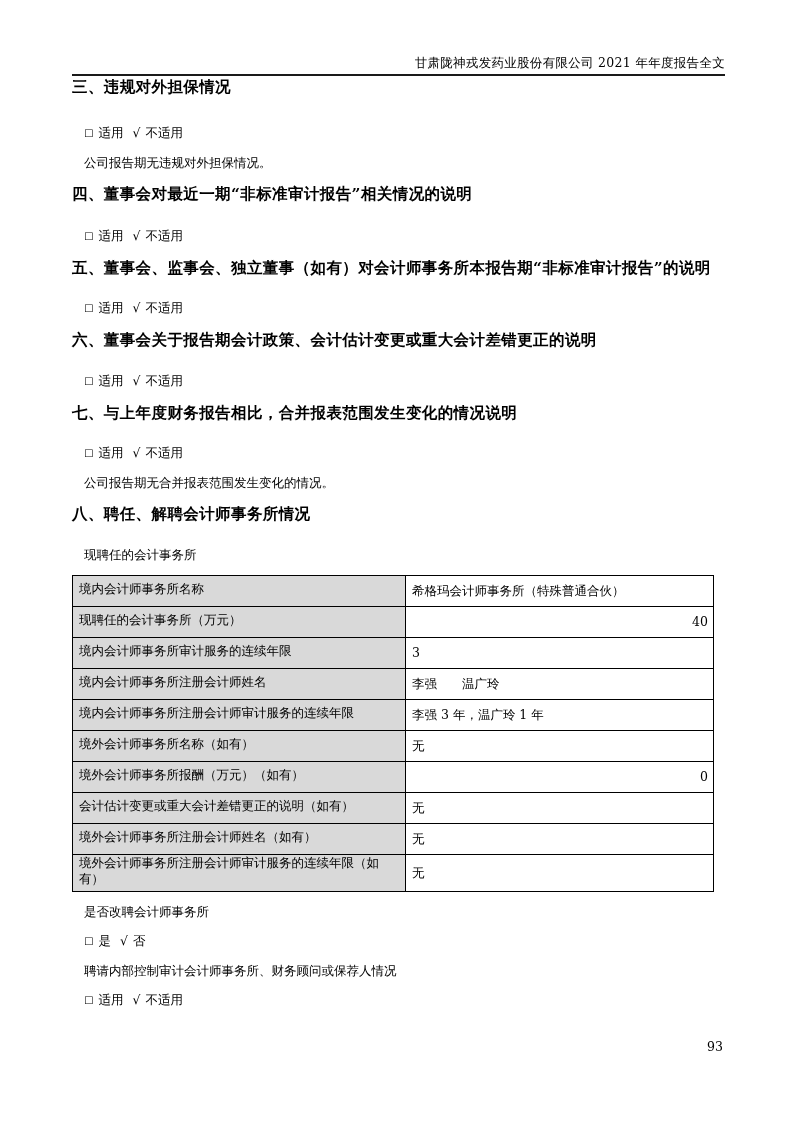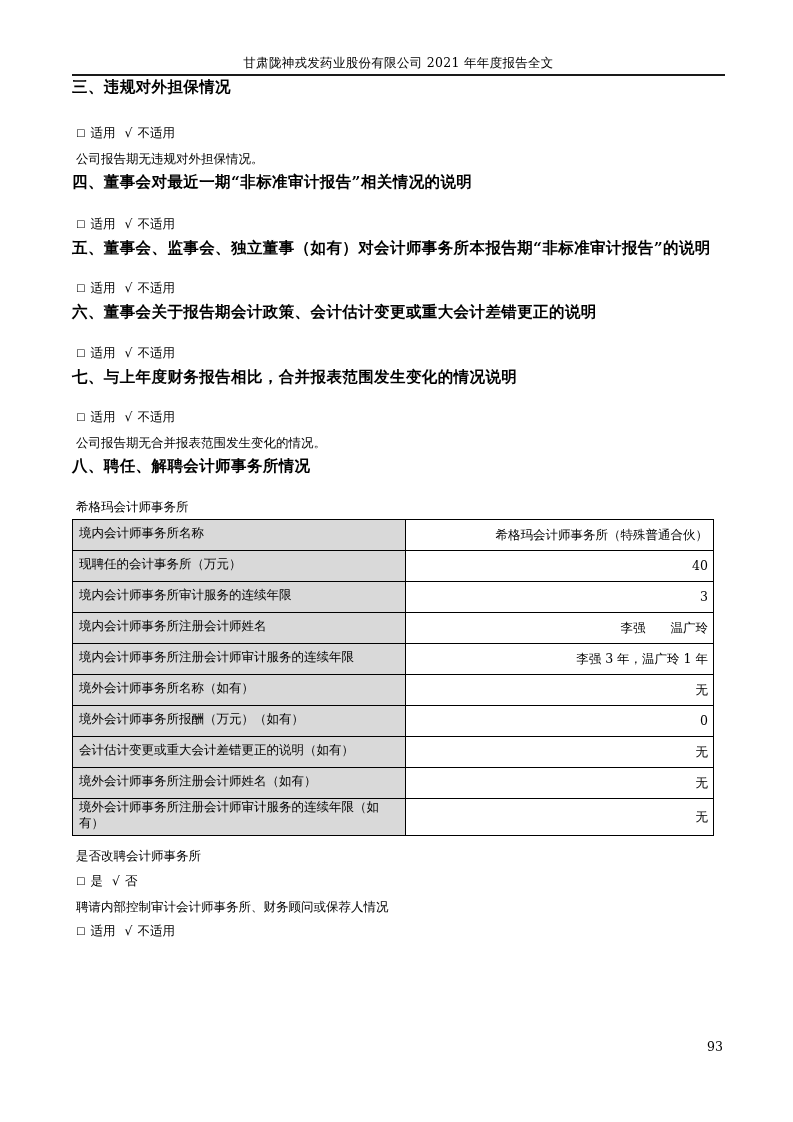--- a/index.html
+++ b/index.html
@@ -15,21 +15,21 @@
   .content {
     position: absolute;
     left: 72px;
     top: 0;
     width: 653px;
   }
   .running-header {
     margin: 55px 0 0 0;
     font-size: 12.5px;
     line-height: 16px;
-    text-align: center;
+    text-align: right;
     letter-spacing: 0.3px;
   }
   .header-rule {
     border: none;
     border-top: 2px solid #1a1a1a;
     margin: 3px 0 0 0;
   }
   h2.sec {
     font-size: 15.5px;
     font-weight: bold;
@@ -39,21 +39,21 @@
   }
   .h3 { margin-top: 21px; }
   .h4 { margin-top: 19px; }
   .h5 { margin-top: 19px; }
   .h6 { margin-top: 20px; }
   .h7 { margin-top: 22px; }
   .h8 { margin-top: 20px; }
   .cb, .note, .plain {
     font-size: 12.5px;
     line-height: 17px;
-    margin: 4px;
+    margin: 12px;
   }
   .cb .box {
     font-size: 10px;
     display: inline-block;
     transform: translateY(-1px);
     margin-right: 5px;
   }
   .cb .chk {
     margin: 0 5px 0 9px;
   }
@@ -83,21 +83,20 @@
     vertical-align: middle;
     overflow: hidden;
   }
   td.label-cell {
     background: #d9d9d9;
     width: 322px;
     padding: 0 4px 4px 6px;
   }
   td.value-cell {
     padding: 0 5px 0 6px;
-    text-align: right;
   }
   td.value-cell.right {
     text-align: right;
     padding-left: 18px;
   }
   .page-number {
     position: absolute;
     top: 1039px;
     right: 70px;
     font-size: 12.5px;
@@ -123,21 +122,21 @@
     <p class="cb cb3"><span class="box">□</span><span>适用</span><span class="chk">√</span><span>不适用</span></p>
 
     <h2 class="sec h6">六、董事会关于报告期会计政策、会计估计变更或重大会计差错更正的说明</h2>
     <p class="cb cb4"><span class="box">□</span><span>适用</span><span class="chk">√</span><span>不适用</span></p>
 
     <h2 class="sec h7">七、与上年度财务报告相比，合并报表范围发生变化的情况说明</h2>
     <p class="cb cb5"><span class="box">□</span><span>适用</span><span class="chk">√</span><span>不适用</span></p>
     <p class="note note2">公司报告期无合并报表范围发生变化的情况。</p>
 
     <h2 class="sec h8">八、聘任、解聘会计师事务所情况</h2>
-    <p class="plain intro">希格玛会计师事务所</p>
+    <p class="plain intro">现聘任的会计事务所</p>
 
     <table class="firm-table">
       <tbody>
           <tr>
             <td class="label-cell">境内会计师事务所名称</td>
             <td class="value-cell">希格玛会计师事务所（特殊普通合伙）</td>
           </tr>
           <tr>
             <td class="label-cell">现聘任的会计事务所（万元）</td>
             <td class="value-cell right">40</td>

